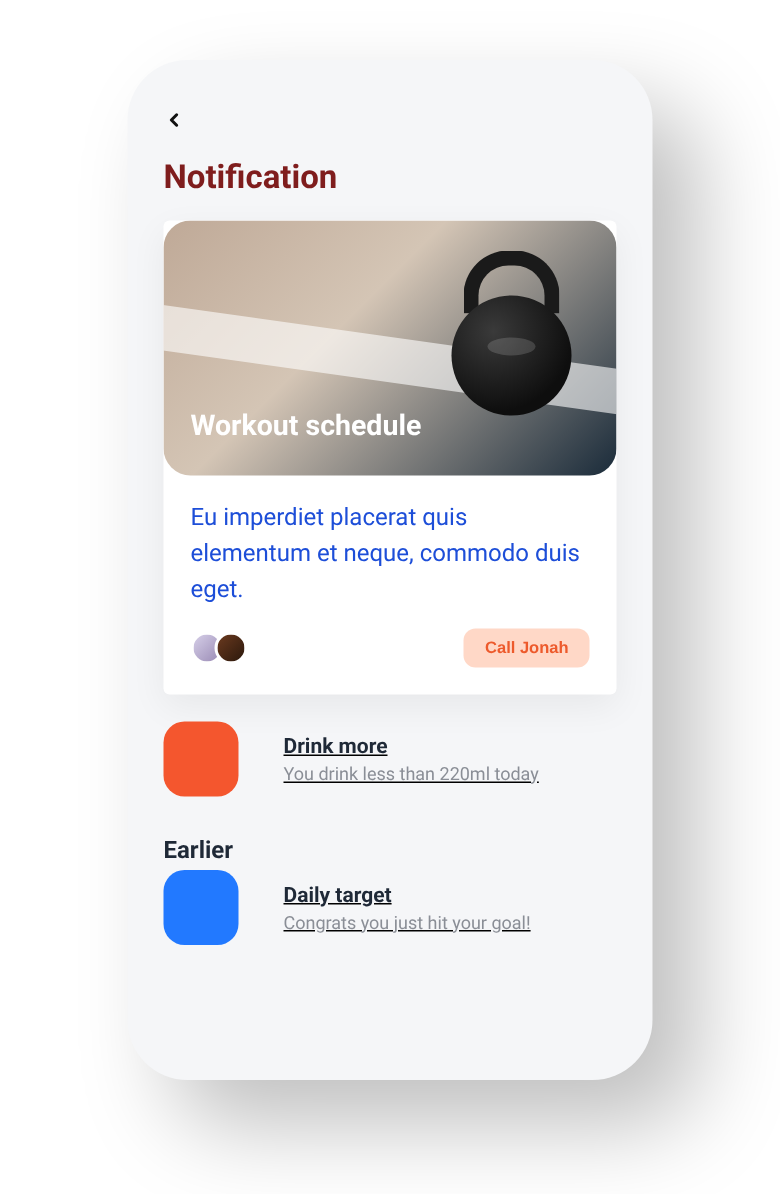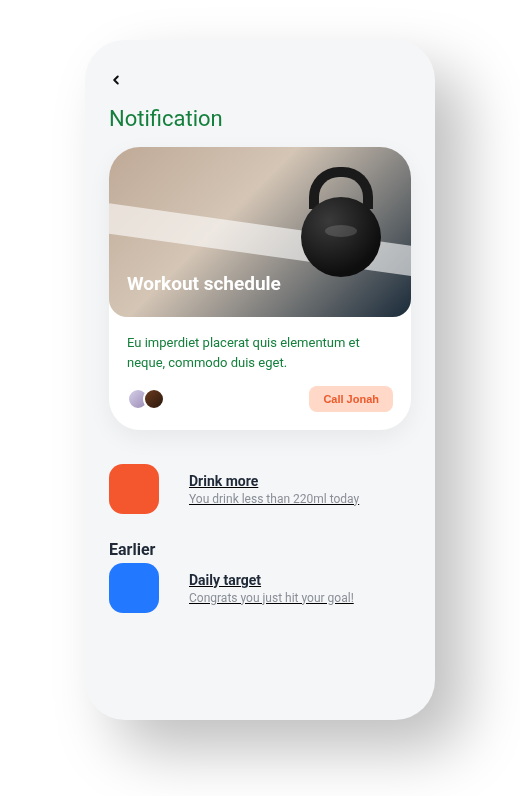--- a/index.html
+++ b/index.html
@@ -27,30 +27,30 @@
     width: 24px;
     height: 24px;
     display: flex;
     align-items: center;
     justify-content: flex-start;
     cursor: pointer;
     margin-bottom: 14px;
   }
   .page-title {
     font-size: 22px;
-    font-weight: 400;
-    color: #15803d;
+    font-weight: 700;
+    color: #7f1d1d;
     margin-bottom: 16px;
   }
   .card {
     background: #fff;
-    border-radius: 31px;
+    border-radius: 4px;
     overflow: hidden;
     box-shadow: 0 8px 24px rgba(0,0,0,0.06);
-    margin-bottom: 34px;
+    margin-bottom: 18px;
   }
   .hero {
     position: relative;
     height: 170px;
     border-radius: 18px;
     overflow: hidden;
     margin: 0;
     background: linear-gradient(135deg, #bfa997 0%, #d4c5b5 40%, #1a2b3a 100%);
   }
   .hero::before {
@@ -99,23 +99,23 @@
     left: 18px;
     bottom: 22px;
     color: #fff;
     font-size: 19px;
     font-weight: 700;
   }
   .card-body {
     padding: 16px 18px 18px 18px;
   }
   .card-desc {
-    font-size: 13px;
+    font-size: 16px;
     line-height: 1.5;
-    color: #15803d;
+    color: #1d4ed8;
     margin-bottom: 14px;
   }
   .card-footer {
     display: flex;
     align-items: center;
     justify-content: space-between;
   }
   .avatars {
     display: flex;
   }

